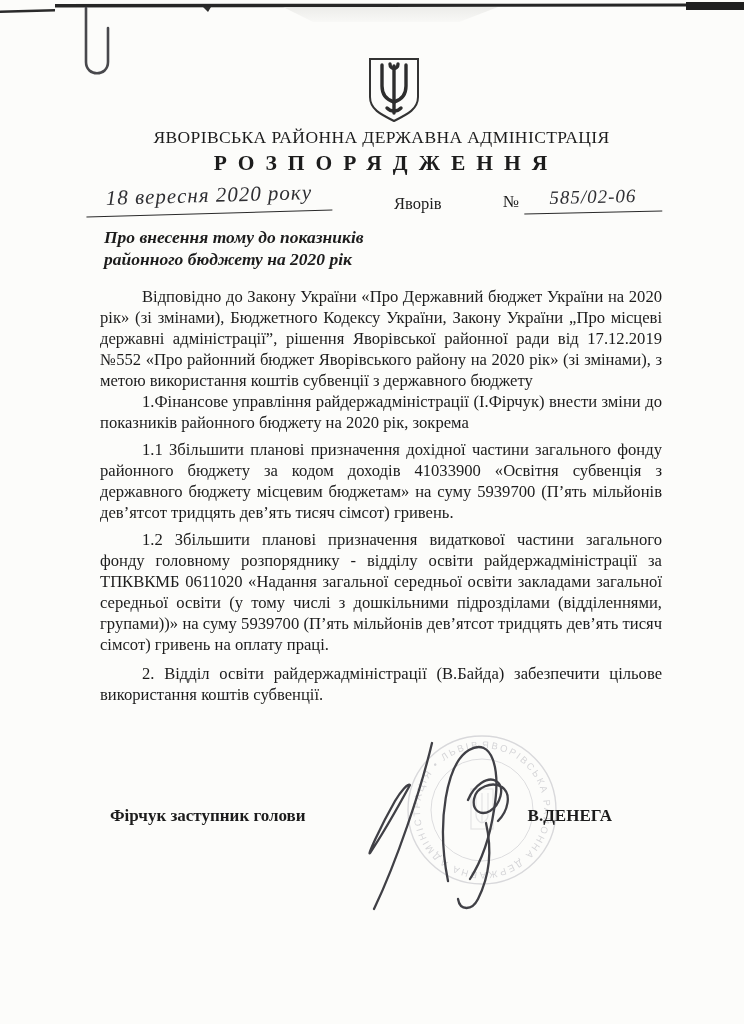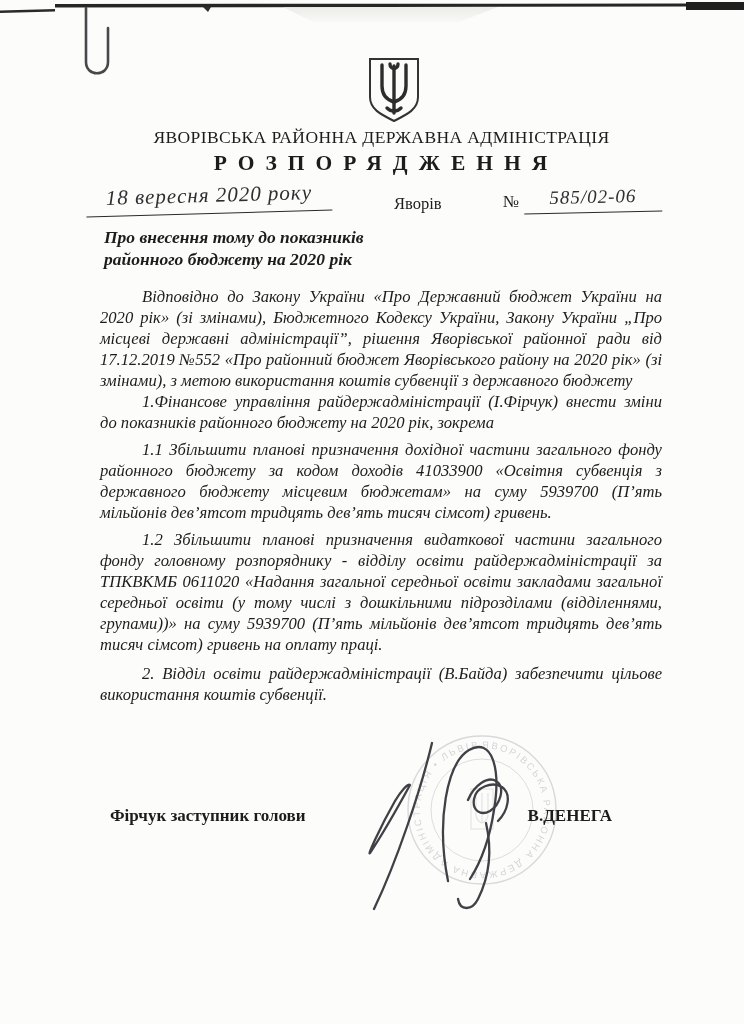--- a/index.html
+++ b/index.html
@@ -42,21 +42,21 @@
     padding-bottom:4px;transform:rotate(-1.2deg);white-space:nowrap;
   }
   
   .subject{
     position:absolute;left:104px;top:226px;font-size:17.5px;font-weight:bold;
     font-style:italic;line-height:22px;
   }
   
   .body-text{
     position:absolute;left:100px;top:286px;width:562px;
-    font-size:16.6px;line-height:21px;text-align:justify;font-style:italic;
+    font-size:16.6px;line-height:21px;text-align:justify;
   }
   .body-text p{margin:0;text-indent:42px;}
   .obligation{font-weight:bold;}
   .gap6{margin-top:6px !important;}
   .gap8{margin-top:8px !important;}
   
   .sig-row{
     position:absolute;left:110px;top:806px;width:502px;display:flex;
     justify-content:space-between;font-size:17px;font-weight:bold;
   }

